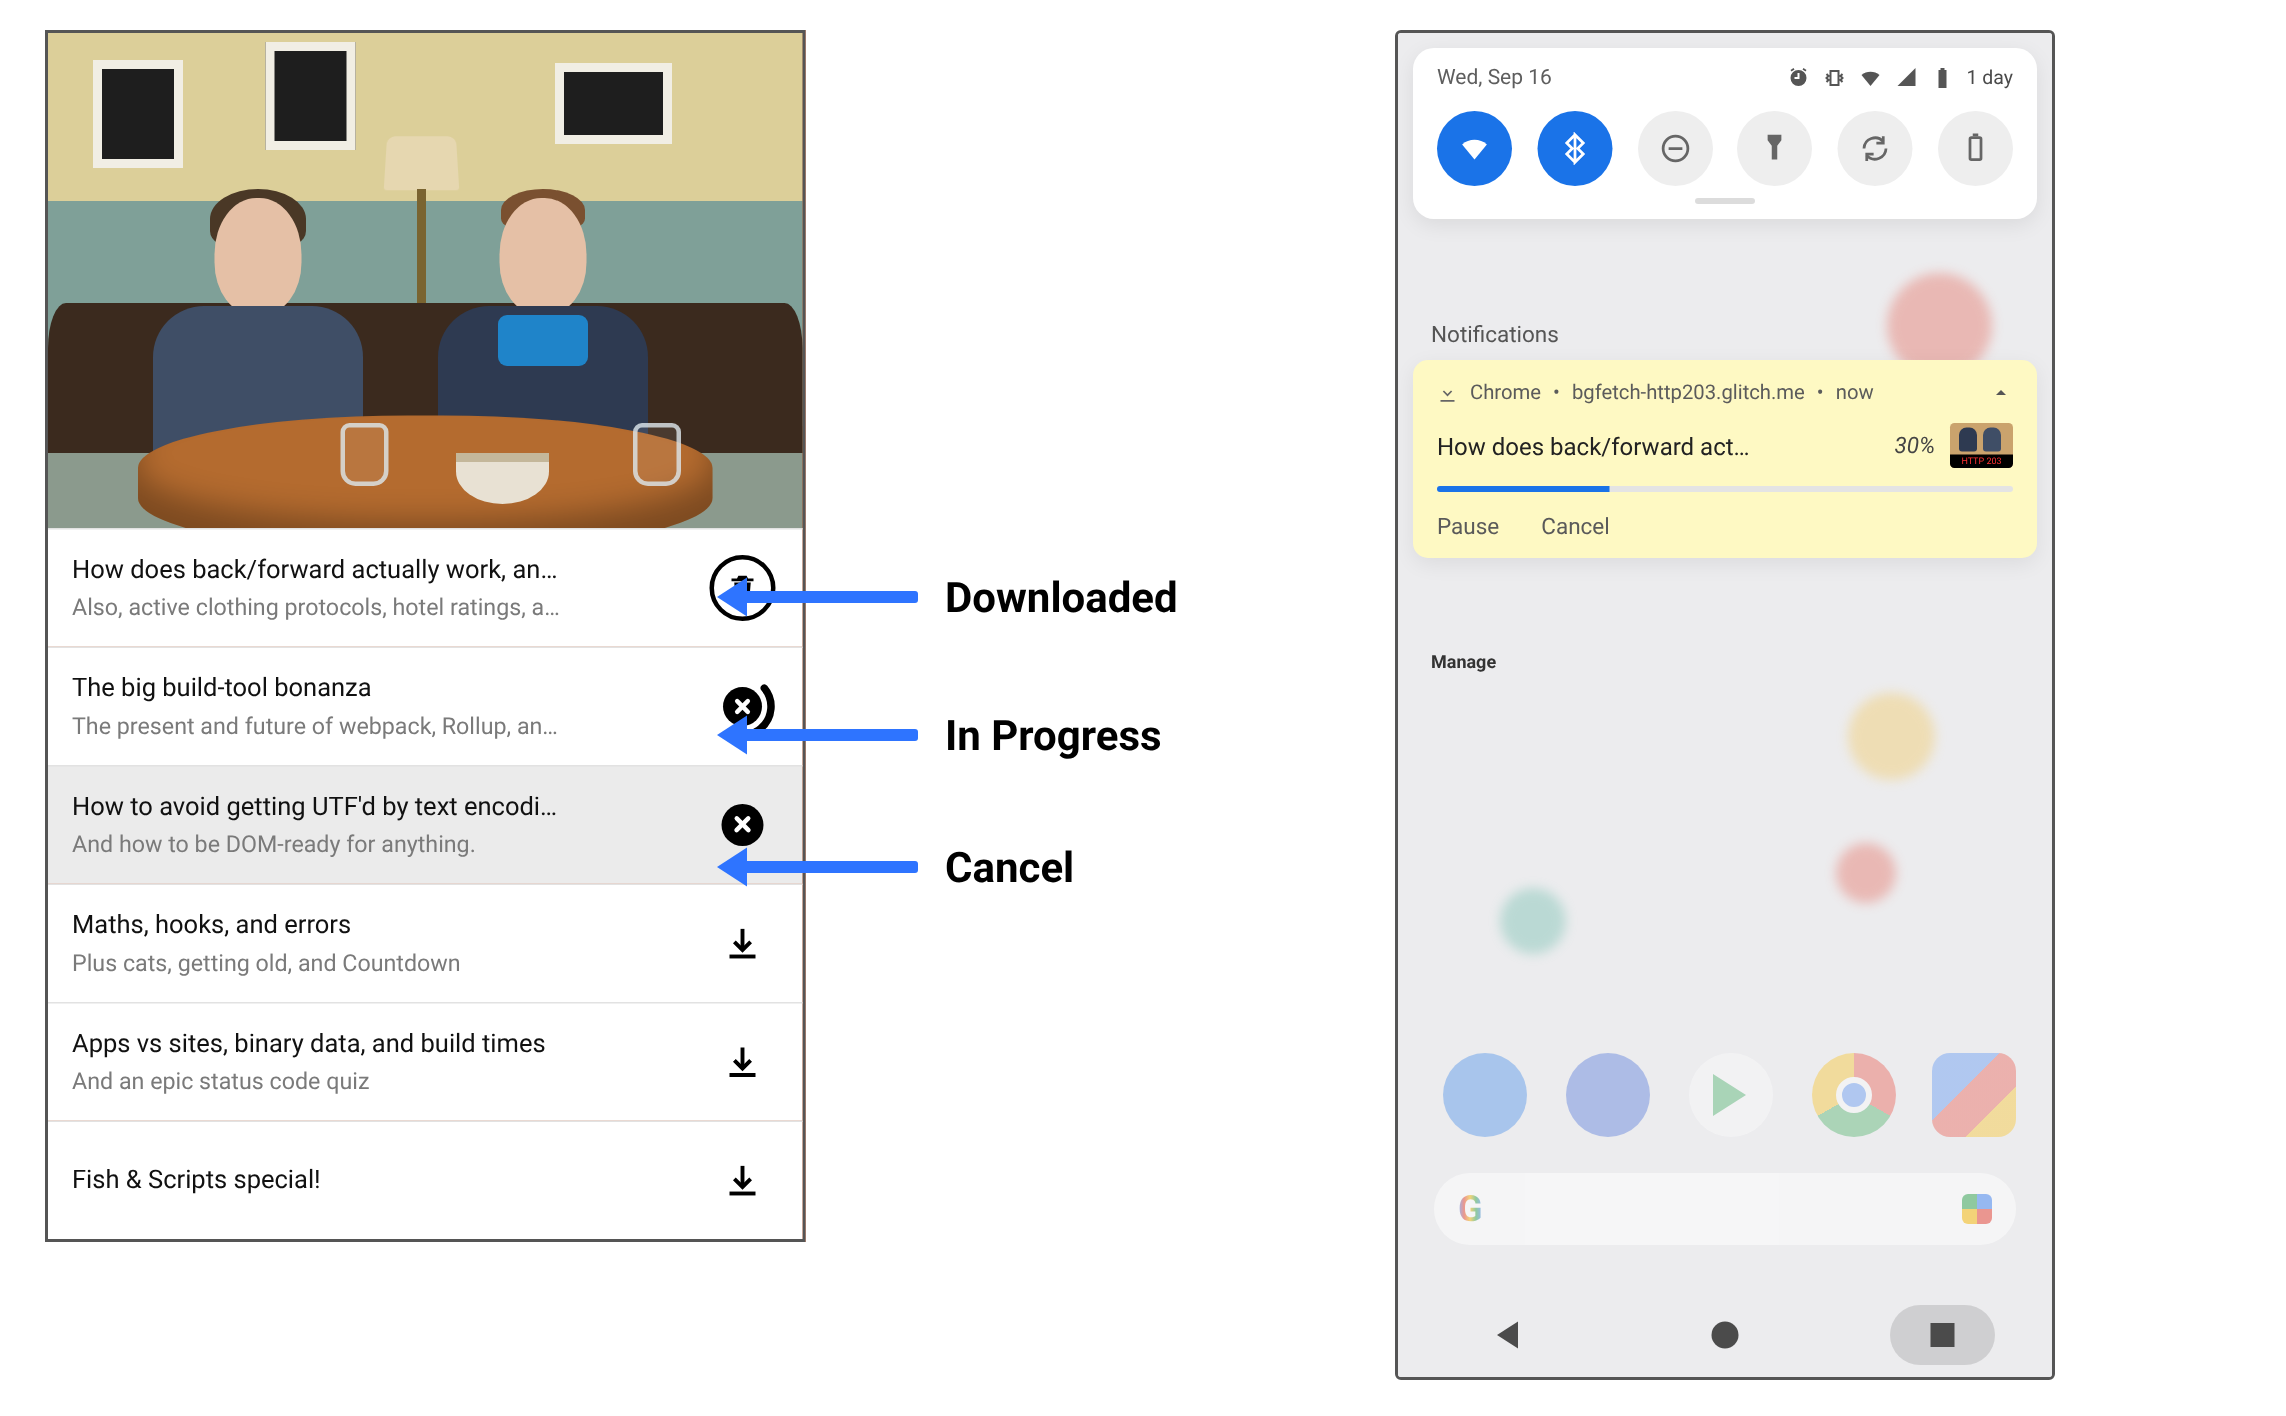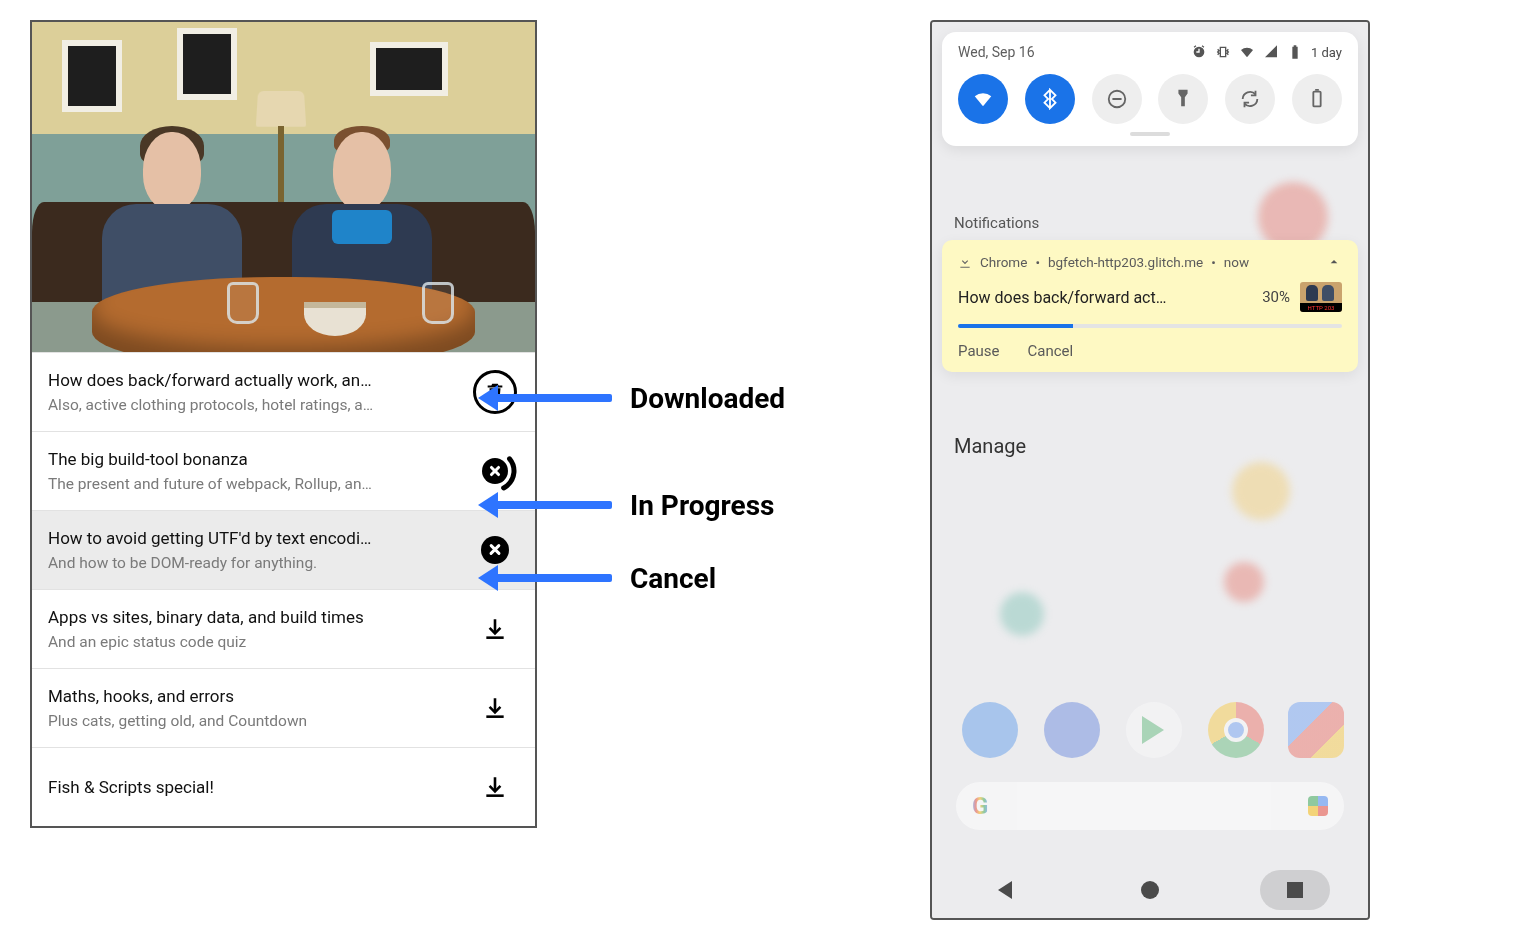--- a/index.html
+++ b/index.html
@@ -91,21 +91,21 @@
     .arrow {
       position:relative; height:8px; background:#2e74ff; width:120px;
       border-radius:2px;
     }
     .arrow::before {
       content:""; position:absolute; left:-14px; top:50%; transform:translateY(-50%);
       border-style:solid; border-width:13px 20px 13px 0; border-color: transparent #2e74ff transparent transparent;
     }
     .arrow-label { font-size:28px; font-weight:700; color:#000; margin-left:18px; white-space:nowrap; }
     .ar1 { left:492px; top:378px; }
-    .ar2 { left:492px; top:470px;margin-top:15px; }
+    .ar2 { left:492px; top:470px; }
     .ar3 { left:492px; top:558px; }
 
     
     .right-panel {
       position:absolute; left:930px; top:20px; width:440px; height:900px;
       border:2px solid #555; border-radius:4px; overflow:hidden;
       background:#e7e7e9;
     }
     
     .home-fade { position:absolute; inset:0; background:#ececee; }
@@ -159,32 +159,32 @@
 
     .notif-card {
       position:absolute; left:10px; right:10px; top:218px; background:#fef9c3;
       border-radius:10px; padding:14px 16px 12px; box-shadow:0 4px 14px rgba(0,0,0,.07);
     }
     .notif-head { display:flex; align-items:center; gap:8px; color:#5b5b5b; font-size:13.5px; }
     .notif-head .dl { width:14px; height:14px; }
     .notif-head .chev { margin-left:auto; }
     .notif-body { display:flex; align-items:center; justify-content:space-between; margin-top:12px; }
     .notif-title { color:#222; font-size:16px; max-width:250px; white-space:nowrap; overflow:hidden; text-overflow:ellipsis; }
-    .notif-pct { color:#444; font-size:15px; margin-left:auto; margin-right:10px; }
+    .notif-pct { color:#444; font-size:15px; margin-left:auto; margin-right:10px;font-style:italic; }
     .notif-thumb { width:42px; height:30px; border-radius:3px; background:#caa36d; position:relative; overflow:hidden; }
     .notif-thumb::after { content:"HTTP 203"; position:absolute; left:0; right:0; bottom:0; font-size:6px; text-align:center; background:#000; color:#f33; padding:1px 0;}
     .notif-thumb .p { position:absolute; top:3px; width:12px; height:16px; background:#2e3a51; border-radius:5px 5px 2px 2px; }
     .notif-thumb .p.l { left:6px; }
     .notif-thumb .p.r { left:22px; background:#3f4e66; }
 
     .progress { position:relative; height:4px; background:#e4e4e4; border-radius:3px; margin-top:12px; overflow:hidden; }
     .progress .bar { position:absolute; left:0; top:0; bottom:0; background:#1a73e8; }
     .notif-actions { display:flex; gap:28px; margin-top:14px; color:#5a5a5a; font-size:15px; }
 
-    .manage-label { top:412px; color:#333; font-size:20px; }
+    .manage-label { top:412px; color:#333; font-size:12px;font-weight:bold; }
 
   </style>
 </head>
 <body>
 
 <div class="left-panel">
 
   <div class="hero-image">
     <div class="hero-wall-top"></div>
     <div class="hero-wall-bot"></div>
@@ -247,36 +247,36 @@
         <div class="title">How to avoid getting UTF'd by text encodi…</div>
         <div class="sub">And how to be DOM-ready for anything.</div>
       </div>
       <div class="action">
         <div class="ico-started"></div>
       </div>
     </div>
 
     <div class="list-item">
       <div class="txt">
-        <div class="title">Apps vs sites, binary data, and build times</div>
-        <div class="sub">And an epic status code quiz</div>
+        <div class="title">Maths, hooks, and errors</div>
+        <div class="sub">Plus cats, getting old, and Countdown</div>
       </div>
       <div class="action ico-download">
         <svg viewBox="0 0 24 24" fill="none" stroke="#000" stroke-width="2.4">
             <path d="M12 3v12"></path>
             <path d="M7 11l5 5 5-5"></path>
             <path d="M4 20h16"></path>
           </svg>
       </div>
     </div>
 
     <div class="list-item">
       <div class="txt">
-        <div class="title">Maths, hooks, and errors</div>
-        <div class="sub">Plus cats, getting old, and Countdown</div>
+        <div class="title">Apps vs sites, binary data, and build times</div>
+        <div class="sub">And an epic status code quiz</div>
       </div>
       <div class="action ico-download">
         <svg viewBox="0 0 24 24" fill="none" stroke="#000" stroke-width="2.4">
             <path d="M12 3v12"></path>
             <path d="M7 11l5 5 5-5"></path>
             <path d="M4 20h16"></path>
           </svg>
       </div>
     </div>
 

